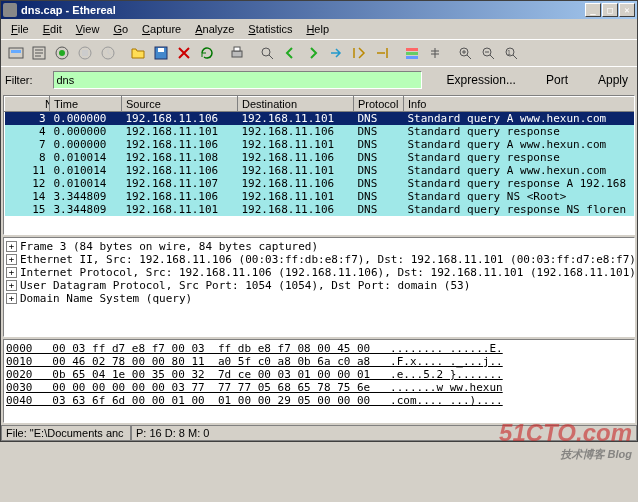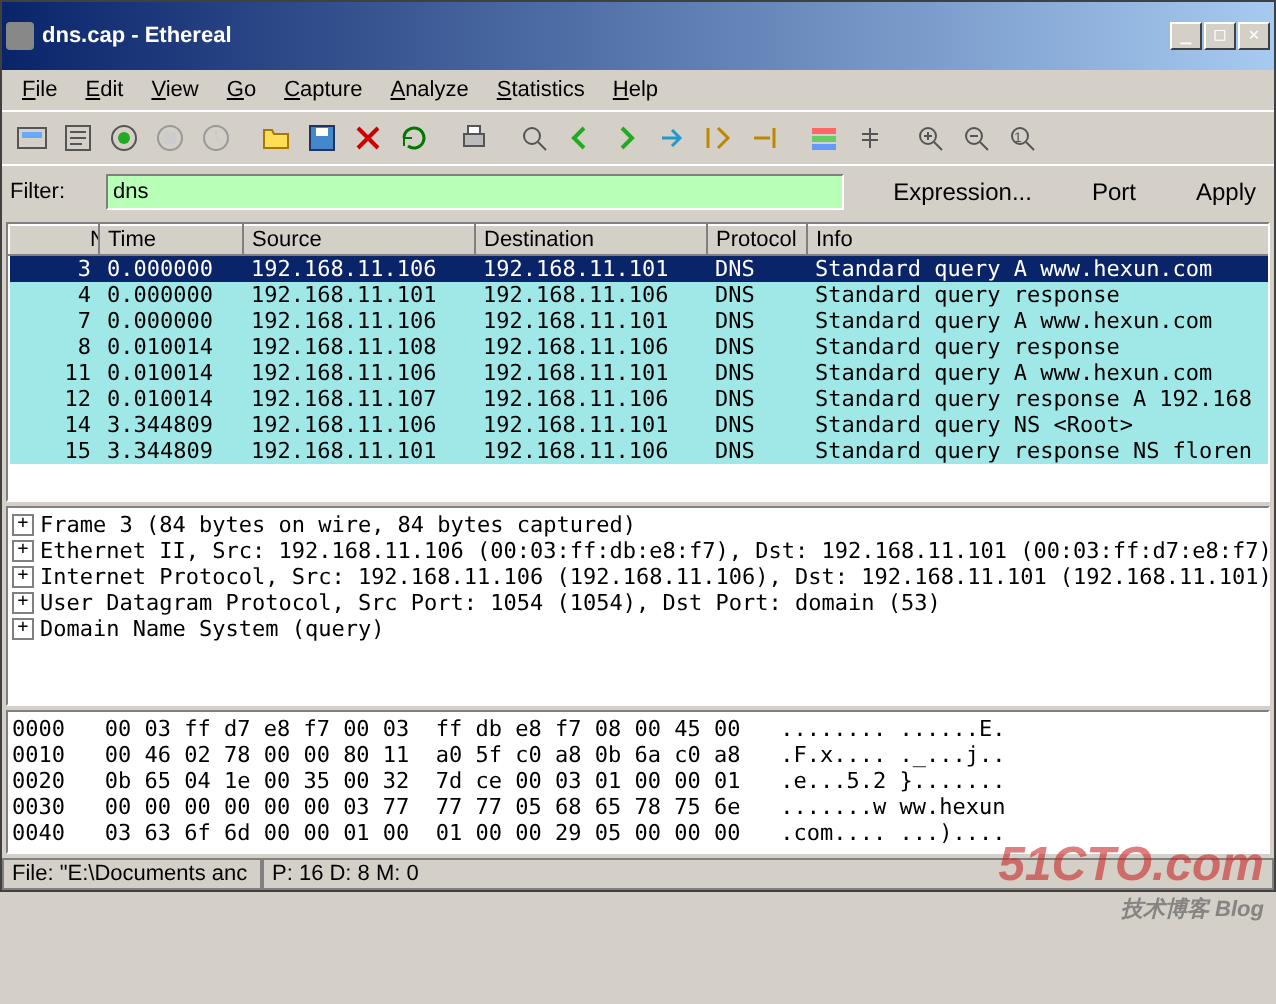--- a/index.html
+++ b/index.html
@@ -7,21 +7,21 @@
     font-family: Tahoma, "MS Sans Serif", sans-serif;
     font-size: 11px;
     background: #d4d0c8;
     width: 638px;
     overflow: hidden;
   }
   .window { border: 1px solid #404040; }
   .titlebar {
     background: linear-gradient(to right, #0a246a, #a6caf0);
     color: #fff;
-    height: 34px;
+    height: 18px;
     display: flex;
     align-items: center;
     justify-content: space-between;
     padding: 0 2px;
     font-weight: bold;
   }
   .titlebar .left { display: flex; align-items: center; gap: 4px; }
   .titlebar .icon { width: 14px; height: 14px; background:#888; border-radius:2px;}
   .winbtns { display: flex; gap: 1px; }
   .winbtn {
@@ -86,21 +86,21 @@
   .pane {
     background: #fff;
     border: 1px solid #808080;
     border-right-color: #fff;
     border-bottom-color: #fff;
     margin: 2px;
     overflow: auto;
   }
   .packets-pane { height: 140px; overflow-x: scroll; }
   .details-pane { height: 100px; }
-  .hex-pane { height: 72px; }
+  .hex-pane { height: 84px; text-decoration: underline; }
   table.packets {
     border-collapse: collapse;
     font-family: "Lucida Console", monospace;
     font-size: 11px;
     width: 100%;
     table-layout: fixed;
   }
   table.packets th {
     background: #d4d0c8;
     border: 1px solid;

